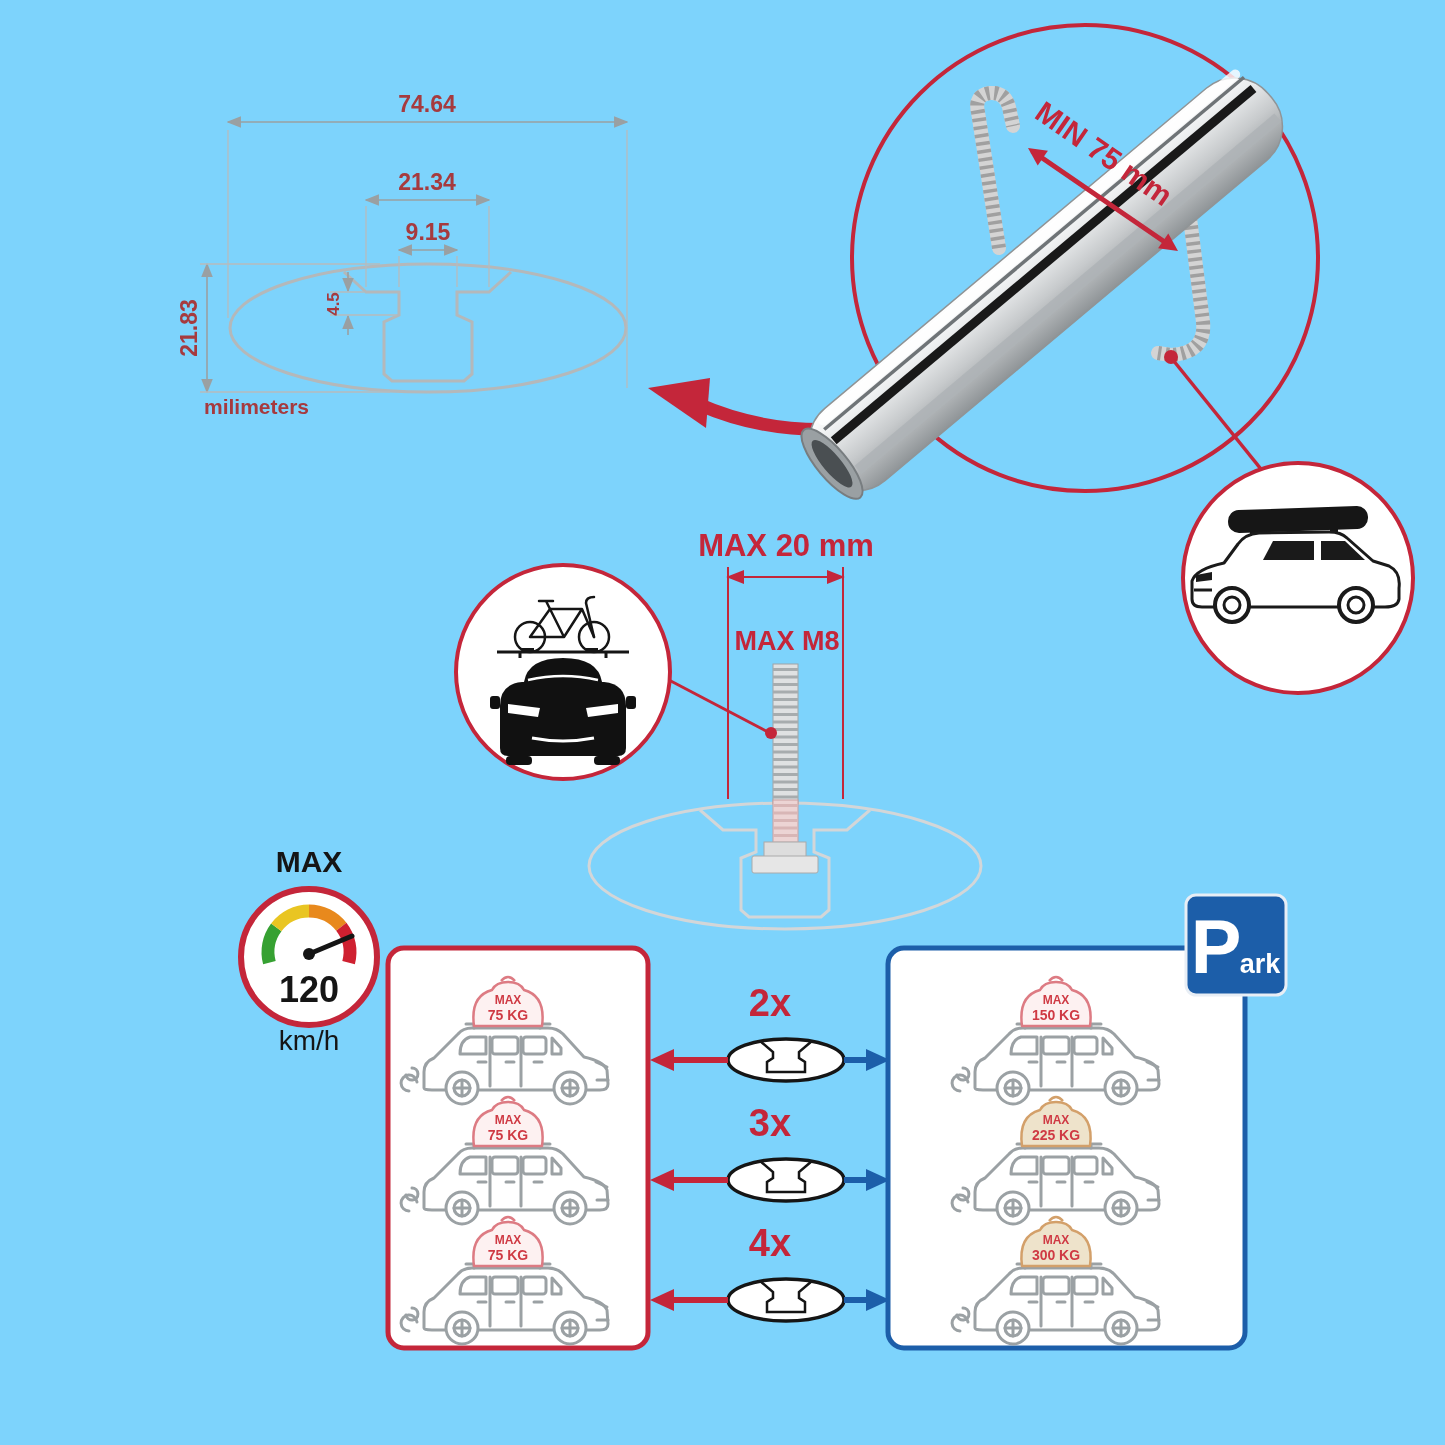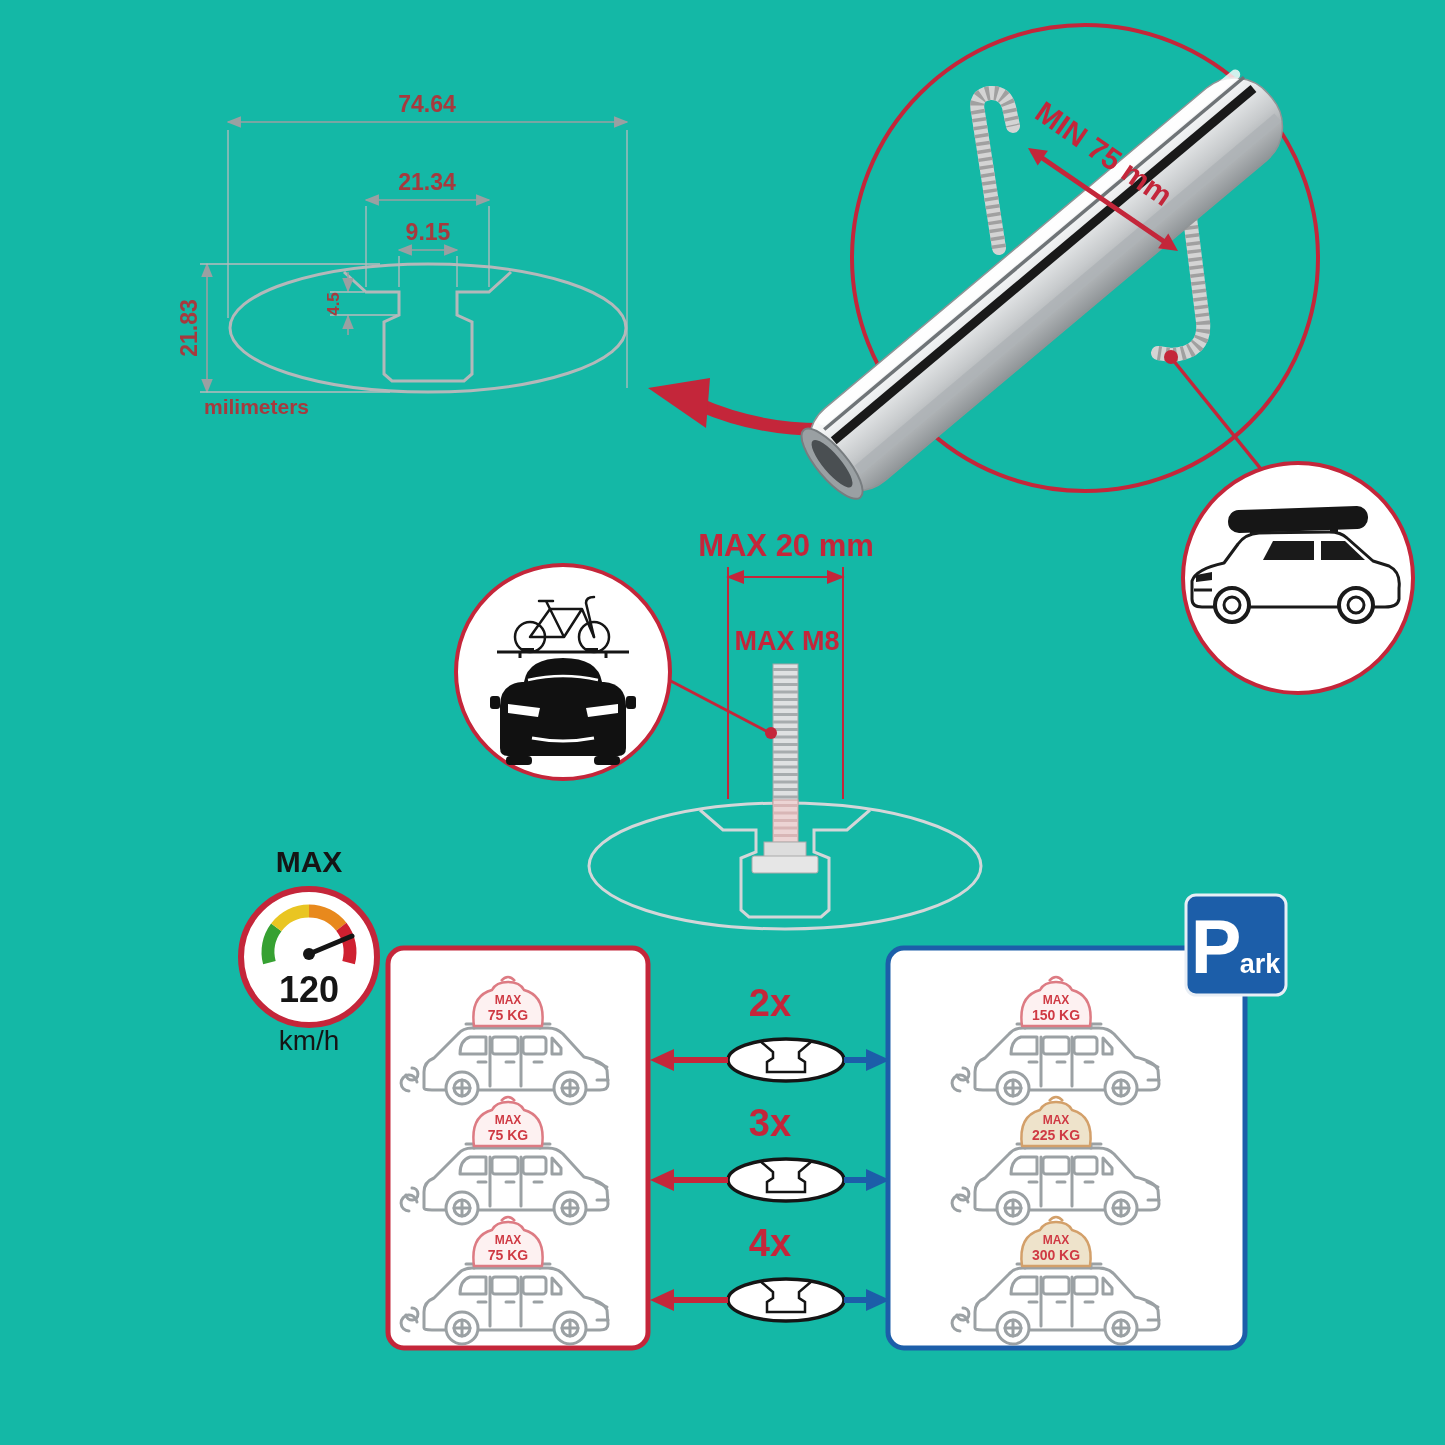--- a/index.html
+++ b/index.html
@@ -1,16 +1,16 @@
 <!DOCTYPE html>
 <html><head>
 <meta charset="utf-8">
 <style>
   body{margin:0;background:#ffffff}
-  .canvas{position:relative;width:1445px;height:1445px;background:#14b8a6;overflow:hidden}
+  .canvas{position:relative;width:1445px;height:1445px;background:#7dd3fc;overflow:hidden}
   .canvas > svg{position:absolute;left:0;top:0;font-family:"Liberation Sans",sans-serif}
   text{font-family:"Liberation Sans",sans-serif}
   .profile{fill:none;stroke:#b4b8ba;stroke-width:3}
   .profile-faded{fill:none;stroke:#d3d6d8;stroke-width:3}
   .dim{stroke:#9aa0a2;stroke-width:1.6;fill:none}
   .ext{stroke:#b7bbbd;stroke-width:1.3;fill:none}
   .dimr{stroke:#c4263a;stroke-width:2;fill:none}
   .dimtxt{fill:#a63a3e;font-weight:bold;font-size:23px}
   .dimtxt-sm{fill:#a63a3e;font-weight:bold;font-size:17px}
   .redlbl{fill:#c4263a;font-weight:bold}

